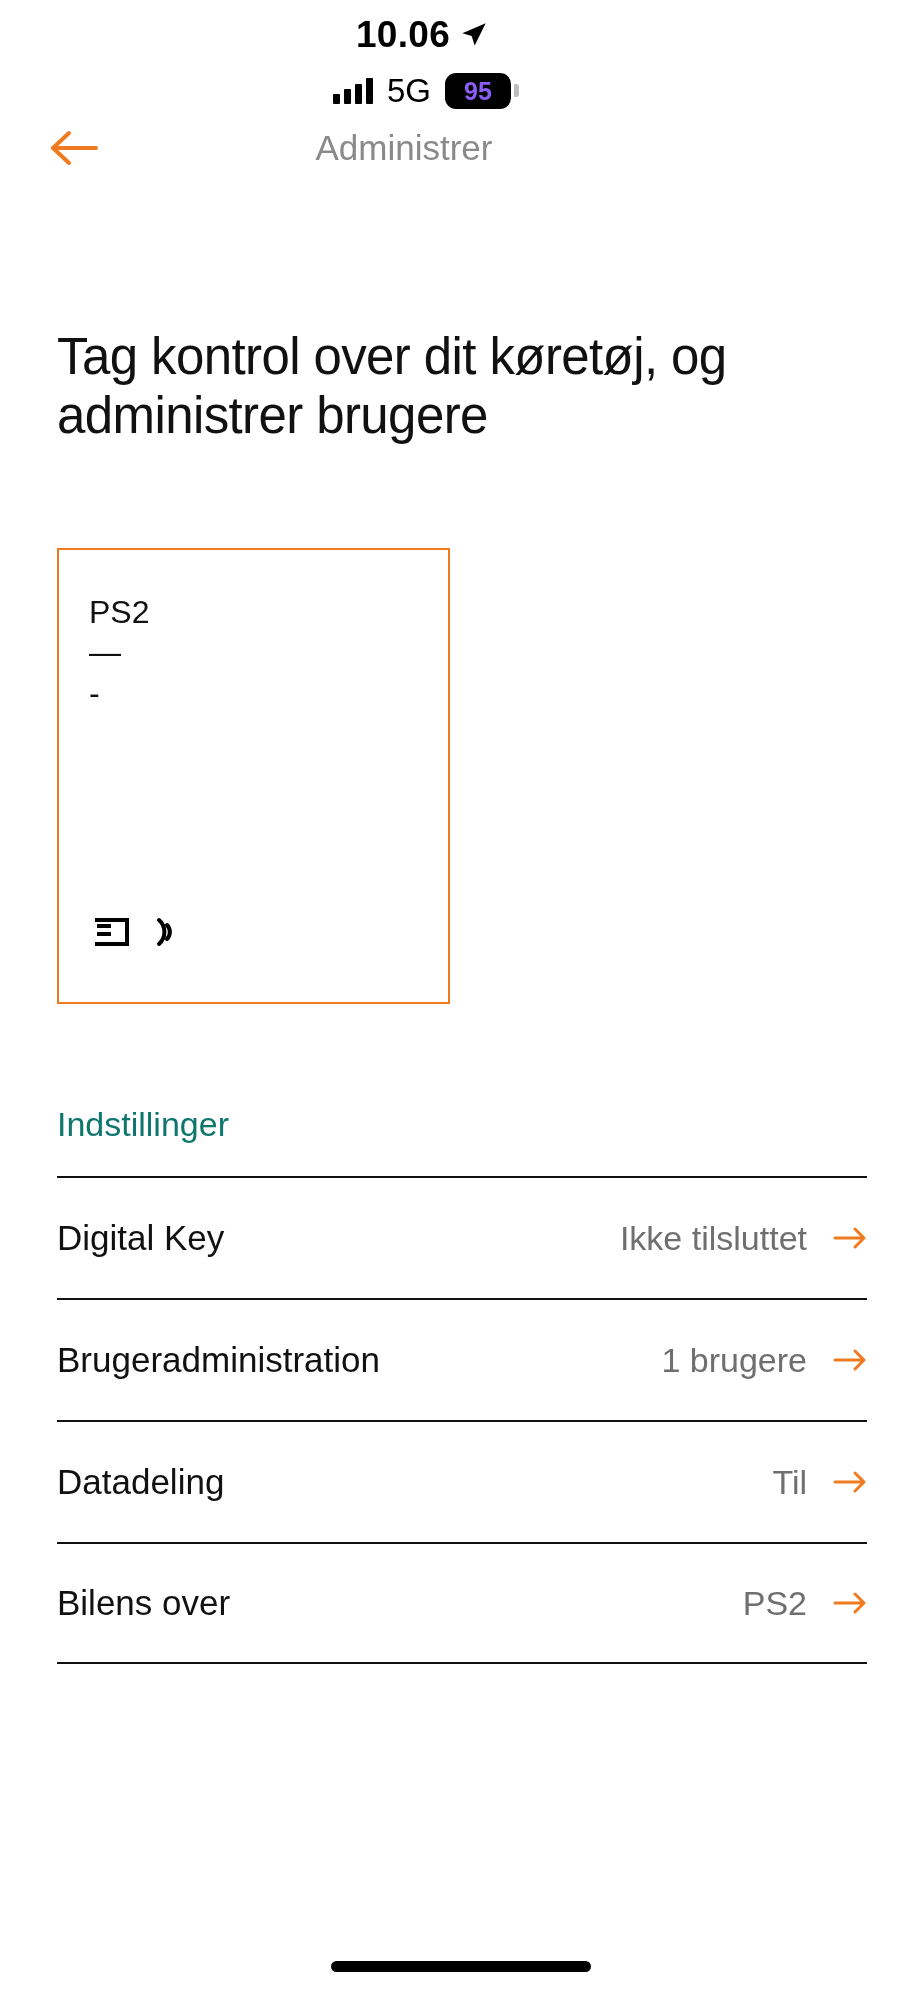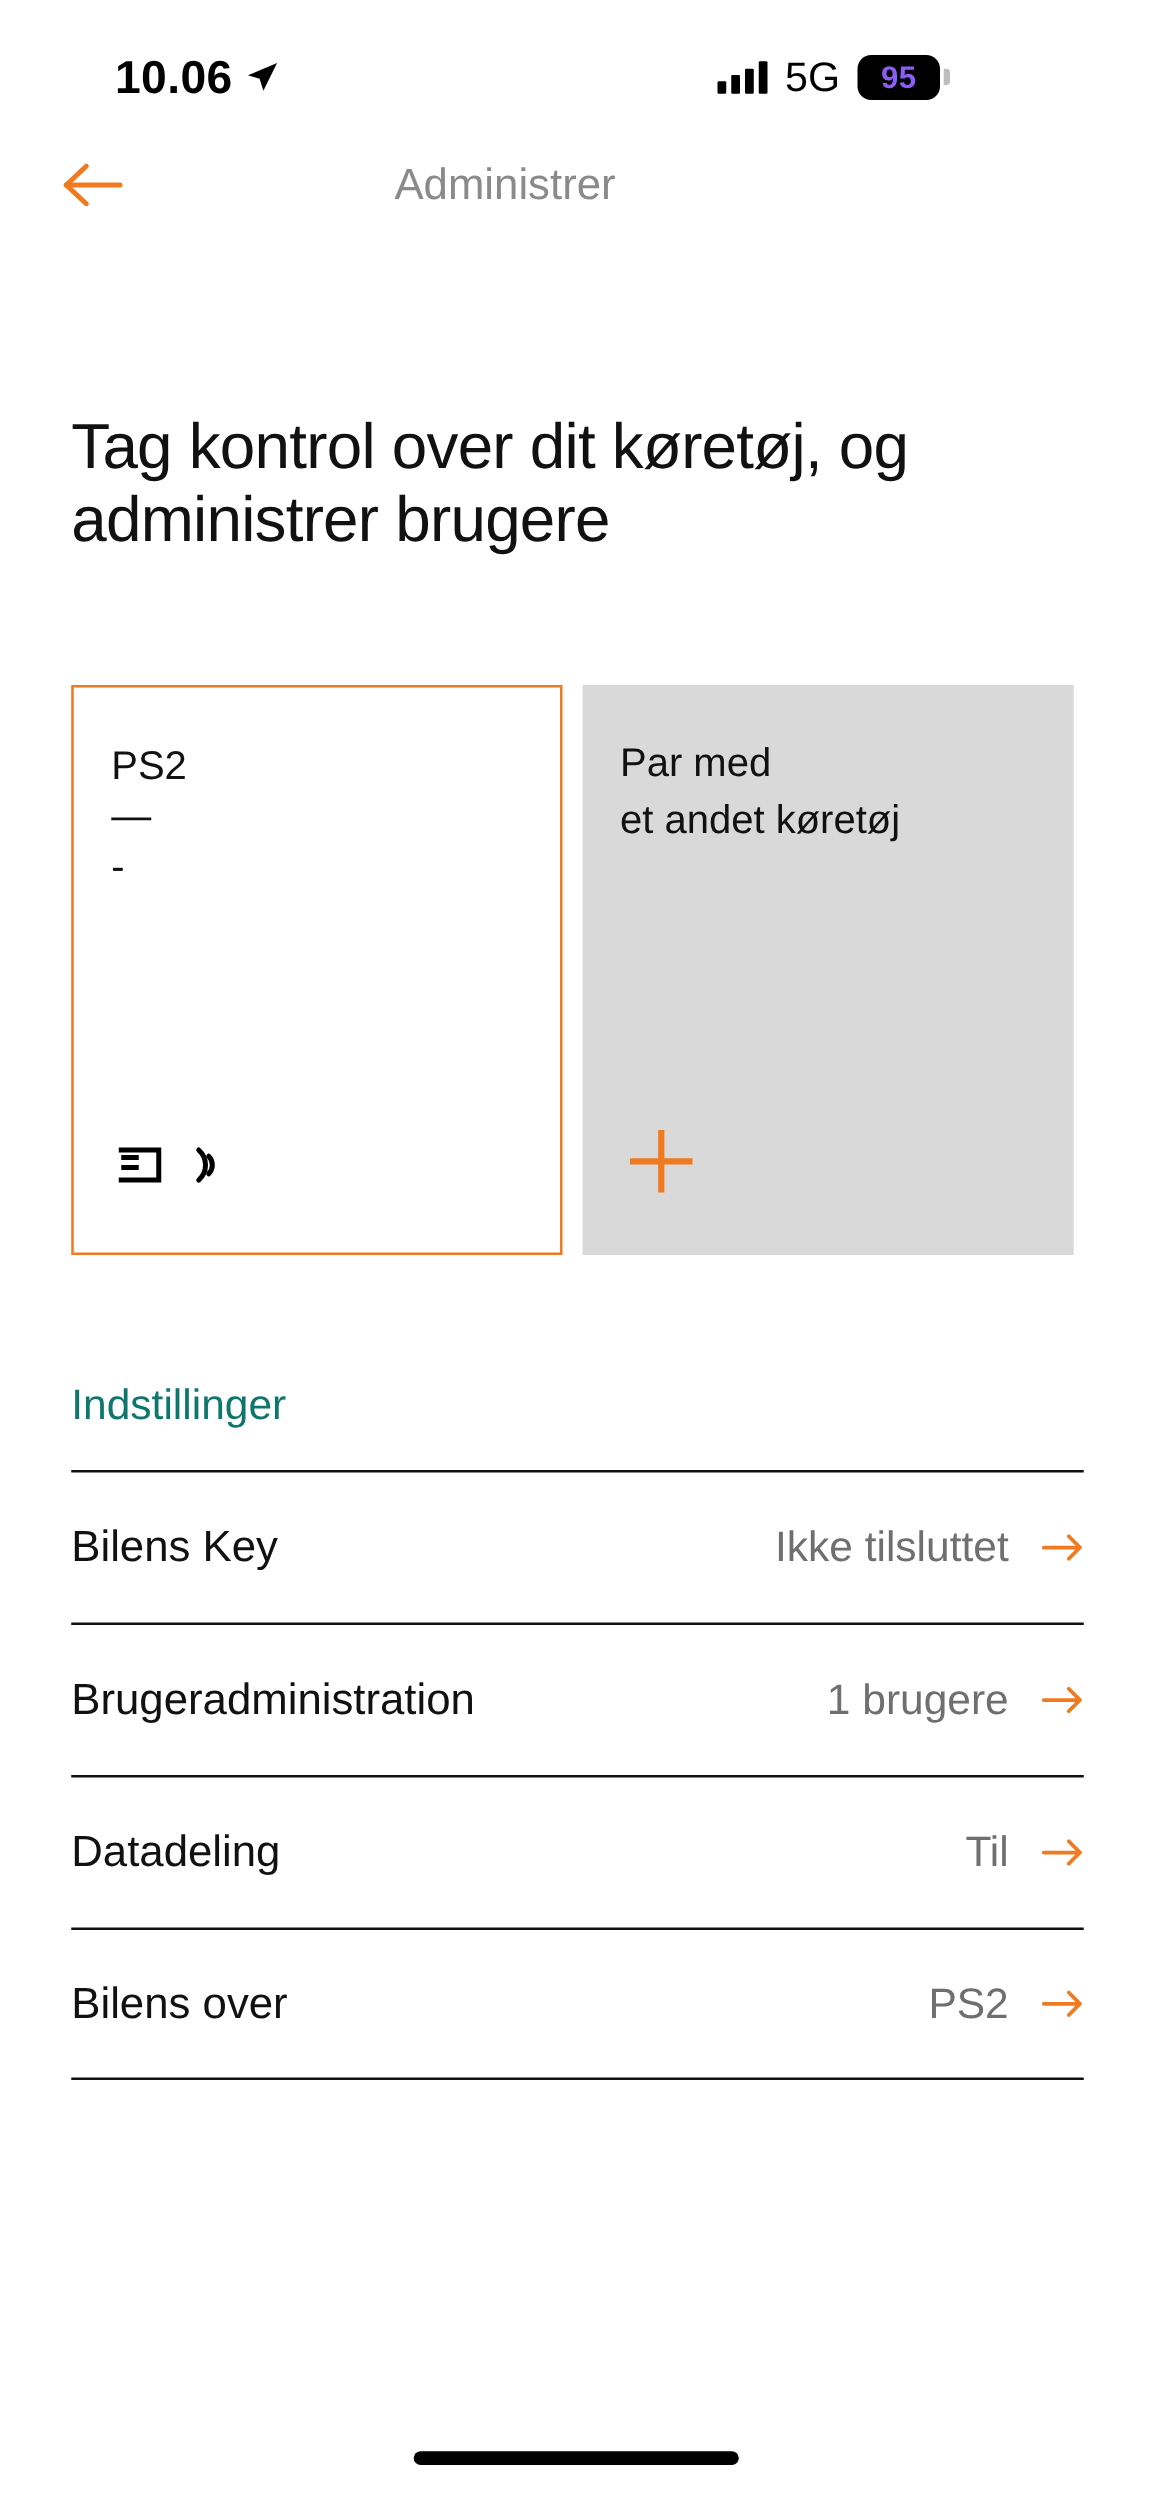--- a/index.html
+++ b/index.html
@@ -21,20 +21,21 @@
     position: absolute;
     top: 0;
     left: 0;
     width: 830px;
     height: 110px;
     display: flex;
     align-items: center;
     justify-content: space-between;
     padding: 14px 78px 0 92px;
     box-sizing: border-box;
+    flex-direction: column;
   }
   .status-left {
     display: flex;
     align-items: center;
     gap: 10px;
   }
   .status-time {
     font-size: 37px;
     font-weight: bold;
     letter-spacing: 0.3px;
@@ -299,36 +300,29 @@
         <path d="M10 28 H24" fill="none" stroke="#000" stroke-width="4"></path>
         <path d="M40 14 L28 26 L40 38" fill="#000" opacity="0"></path>
       </svg>
       <svg width="44" height="44" viewBox="0 0 44 44">
         <path d="M14 10 A16 16 0 0 1 14 34" fill="none" stroke="#000" stroke-width="4" stroke-linecap="round"></path>
         <path d="M22 15 A10 10 0 0 1 22 29" fill="none" stroke="#000" stroke-width="4" stroke-linecap="round"></path>
       </svg>
     </div>
   </div>
 
-  <div class="card card-pair">
-    <div class="pair-text">Par med</div>
-    <div class="pair-text">et andet køretøj</div>
-    <svg class="plus-icon" viewBox="0 0 70 70">
-      <path d="M35 10 V60 M10 35 H60" fill="none" stroke="#f07a1f" stroke-width="5"></path>
-    </svg>
-  </div>
 
 </div>
 
 <div class="section-label">Indstillinger</div>
 
 <div class="list">
 
   <div class="row">
-    <div class="row-label">Bilens Key</div>
+    <div class="row-label">Digital Key</div>
     <div class="row-right">
       <div class="row-value">Ikke tilsluttet</div>
       <svg class="arrow-right" viewBox="0 0 34 26">
         <path d="M2 13 H31 M22 4 L31 13 L22 22" fill="none" stroke="#f07a1f" stroke-width="3" stroke-linecap="round" stroke-linejoin="round"></path>
       </svg>
     </div>
   </div>
 
   <div class="row">
     <div class="row-label">Brugeradministration</div>

